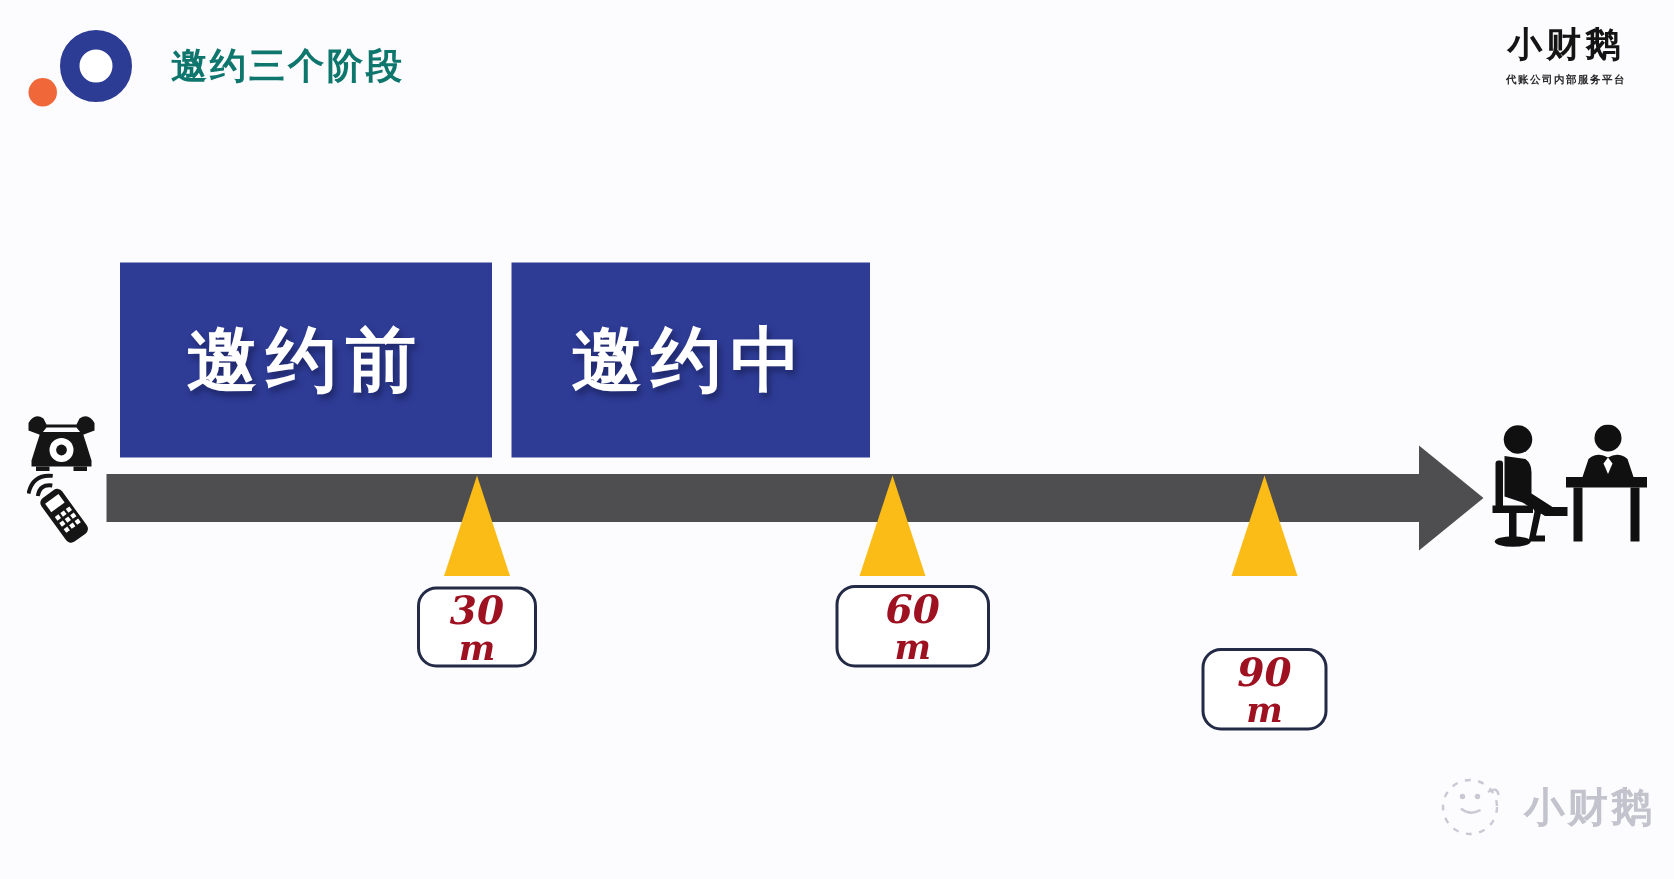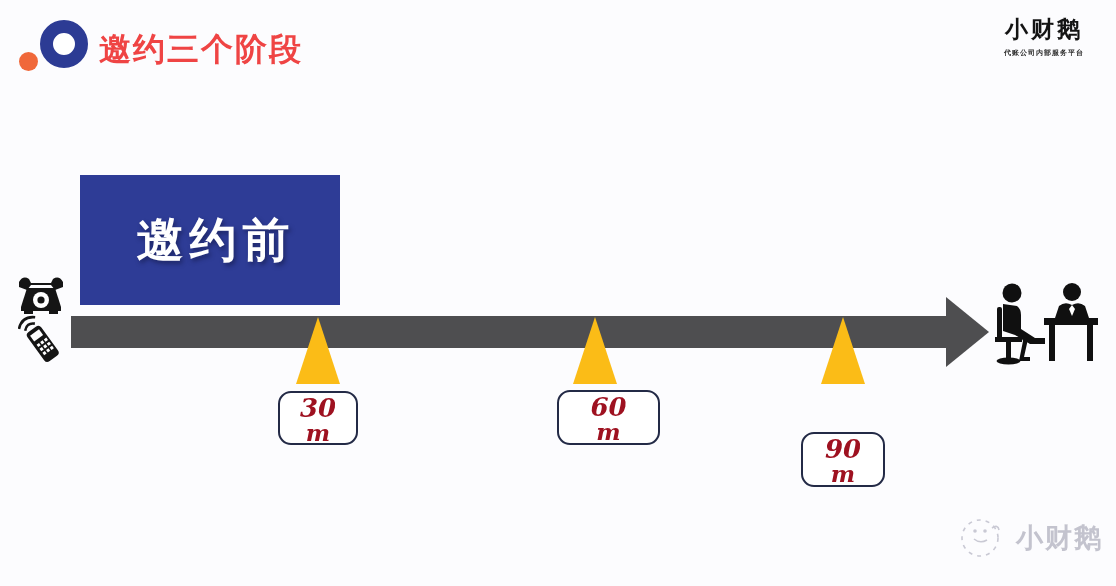--- a/index.html
+++ b/index.html
@@ -6,29 +6,29 @@
   .slide{
     position:relative;width:1116px;height:586px;margin:0 auto;
     background:#fcfcfe;overflow:hidden;
     font-family:"Liberation Sans","DejaVu Sans",sans-serif;
   }
   
   .logo-dot{position:absolute;left:19px;top:52px;width:19px;height:19px;
     border-radius:50%;background:#f0683a;}
   .logo-ring{position:absolute;left:40px;top:20px;width:48px;height:48px;
     box-sizing:border-box;border:13px solid #2c3b94;border-radius:50%;background:#fff;}
-  .page-title{position:absolute;left:99px;top:28px;font-size:32px;font-weight:bold;
-    color:#ef4444;letter-spacing:2px;}
+  .page-title{position:absolute;left:114px;top:28px;font-size:24px;font-weight:bold;
+    color:#0f766e;letter-spacing:2px;}
   .brand-top{position:absolute;right:12px;top:14px;width:120px;text-align:center;}
   .brand-name{font-size:23px;font-weight:900;color:#141414;letter-spacing:3px;
     font-family:"DejaVu Serif","Liberation Serif",serif;}
   .brand-tagline{margin-top:3px;font-size:7px;color:#2a2a2a;letter-spacing:1px;font-weight:bold;}
   
   .stage{position:absolute;top:175px;height:130px;background:#2e3c96;
-    display:flex;align-items:center;justify-content:center;padding-left:12px;}
+    display:flex;align-items:center;justify-content:center;}
   .stage-label{color:#fff;font-size:47px;font-weight:800;letter-spacing:6px;
     text-shadow:2px 3px 4px rgba(15,20,60,.5);}
   .stage1{left:80px;width:248px;}
   .stage2{left:341px;width:239px;}
   .stage3{left:595px;width:255px;}
   
   .bar{position:absolute;left:71px;top:316px;width:876px;height:32px;background:#4e4e50;}
   .bar-head{position:absolute;left:946px;top:297px;width:0;height:0;
     border-top:35px solid transparent;border-bottom:35px solid transparent;
     border-left:43px solid #4e4e50;}
@@ -67,20 +67,23 @@
   <div class="logo-ring"></div>
   <div class="page-title">邀约三个阶段</div>
 
   <div class="brand-top">
     <div class="brand-name">小财鹅</div>
     <div class="brand-tagline">代账公司内部服务平台</div>
   </div>
 
   <div class="stage stage1">
     <span class="stage-label">邀约前</span>
+  </div>
+  <div class="stage stage2">
+    <span class="stage-label">邀约中</span>
   </div>
 
   <div class="bar"></div>
   <div class="bar-head"></div>
 
   <div class="tri tri1"></div>
   <div class="tri tri2"></div>
   <div class="tri tri3"></div>
 
   <div class="pill pill1">

